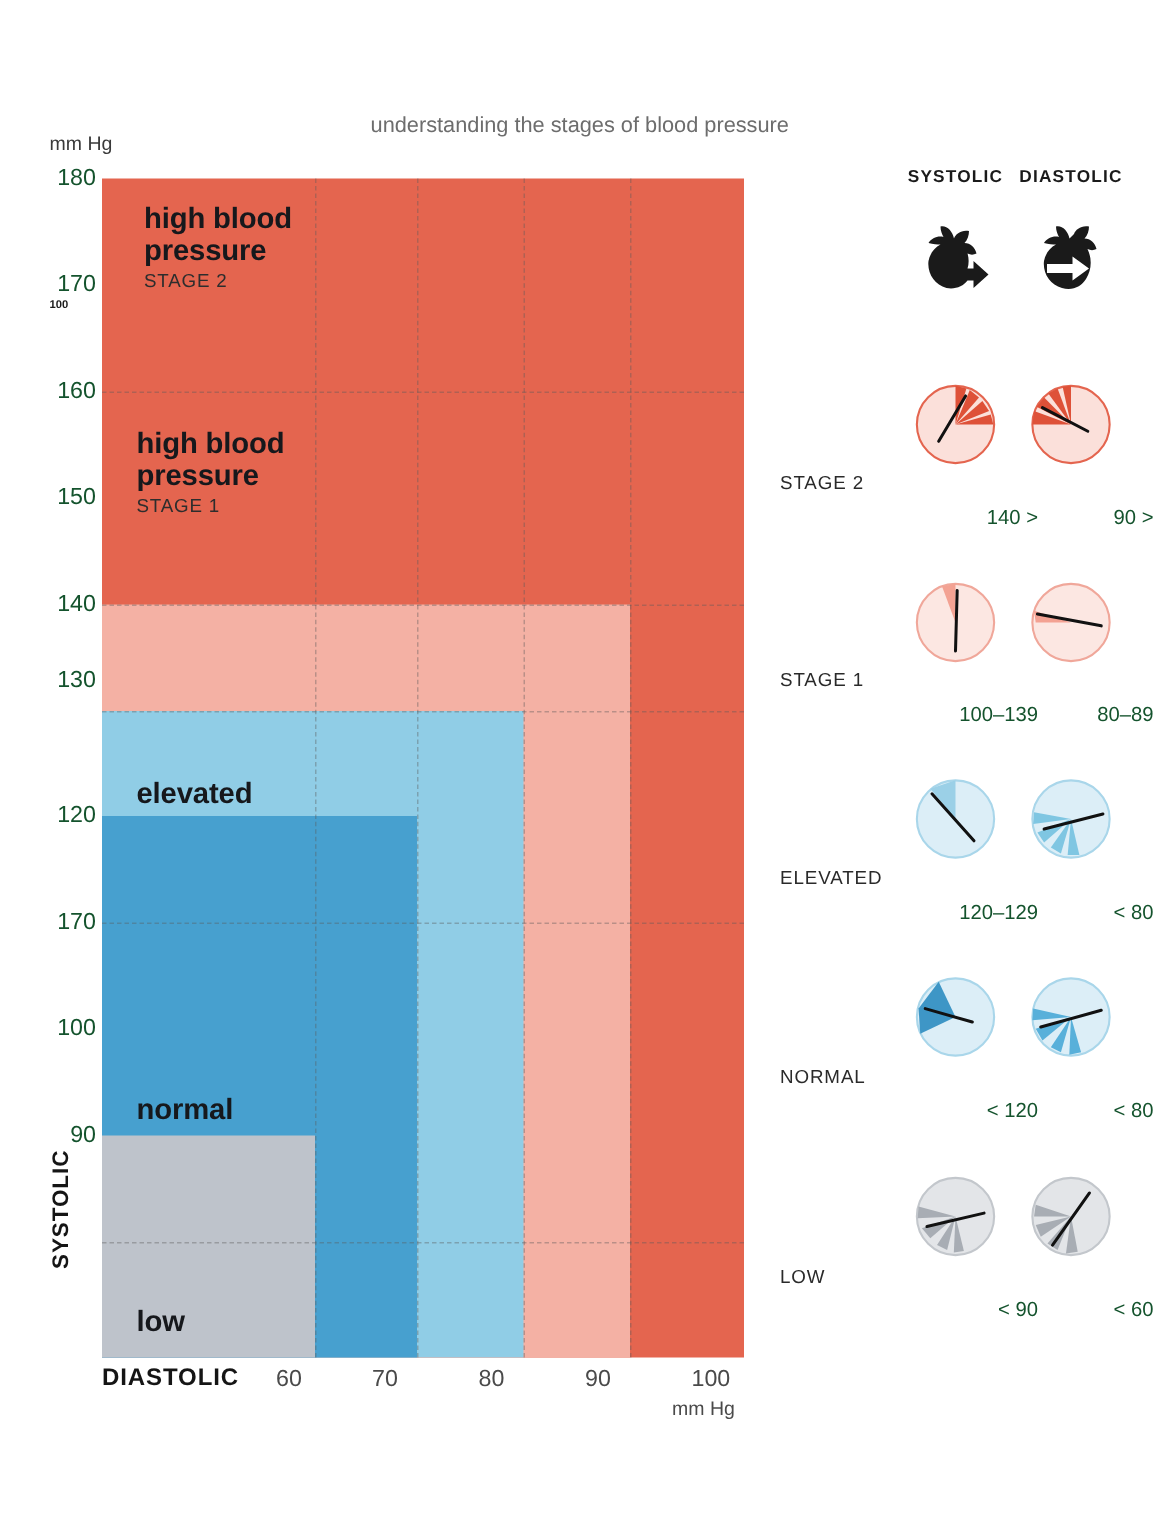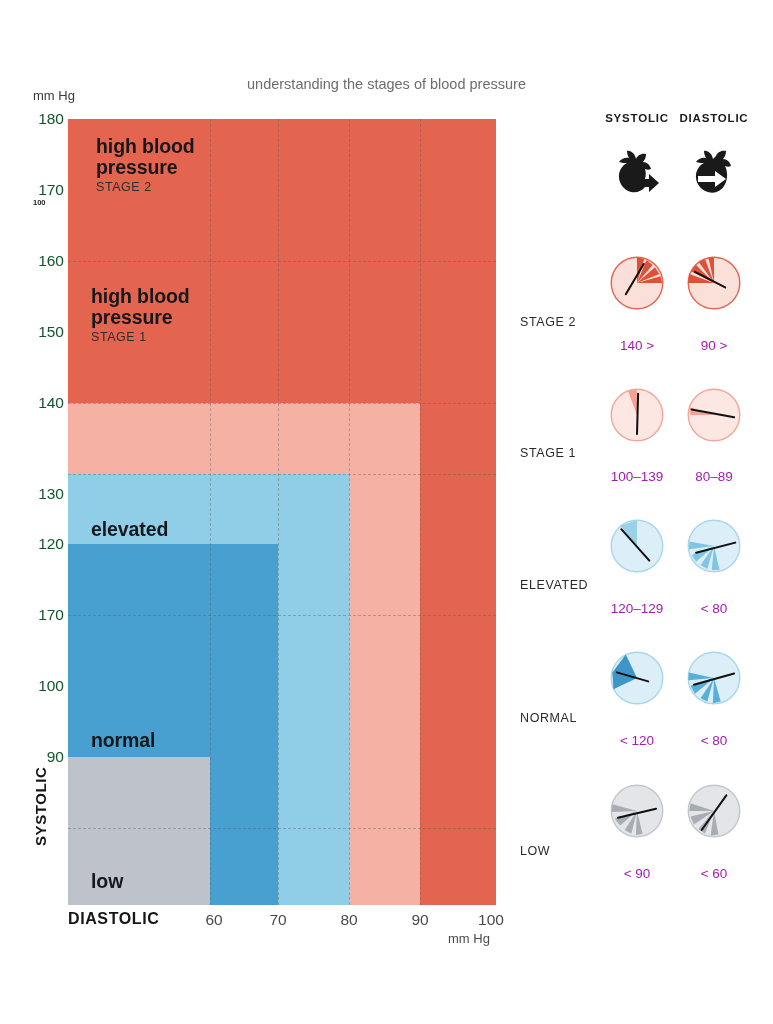--- a/index.html
+++ b/index.html
@@ -35,21 +35,21 @@
     position: absolute; right: 709px; width: 60px;
     text-align: right; font-size: 15.5px; color: #14532d;
     transform: translateY(-50%);
   }
   #ysub100 {
     position: absolute; left: 33px; top: 198px;
     font-size: 7.5px; font-weight: 700; color: #1d1d1d;
   }
   .xtick {
     position: absolute; top: 911px; width: 60px; margin-left: -30px;
-    text-align: center; font-size: 15.5px; color: #4a4a4a;
+    text-align: left; font-size: 15.5px; color: #4a4a4a;
   }
   #xaxis-name {
     position: absolute; left: 68px; top: 910px;
     font-size: 16px; font-weight: 700; letter-spacing: .6px; color: #151515;
   }
   #yaxis-name {
     position: absolute; left: 32px; top: 846px;
     font-size: 15px; font-weight: 700; letter-spacing: .6px; color: #151515;
     transform: rotate(-90deg); transform-origin: 0 0; white-space: nowrap;
   }
@@ -82,21 +82,21 @@
   }
   .heart-icon { position: absolute; width: 62px; height: 62px; margin-left: -31px; }
   .row-name {
     position: absolute; width: 130px; text-align: left;
     font-size: 12.5px; letter-spacing: .6px; color: #2a2a2a;
     transform: translateY(-50%);
   }
   .gauge { position: absolute; width: 56px; height: 56px; margin-left: -28px; }
   .gauge-val {
     position: absolute; width: 110px; margin-left: -55px;
-    text-align: center; font-size: 13.5px; color: #a21caf;
+    text-align: right; font-size: 13.5px; color: #14532d;
     transform: translateY(-50%);
   }
 
   
   #footer {
     position: absolute; left: 0; top: 975px; width: 773px;
     text-align: center; font-family: "Liberation Serif", serif;
     font-size: 16px; font-variant: small-caps; letter-spacing: .2px;
     color: #2a2a2a;
   }
@@ -110,21 +110,21 @@
 
   <div id="unit-top">mm Hg</div>
   <div id="unit-bottom">mm Hg</div>
   <div id="ysub100">100</div>
 
   <div class="ytick" style="top:119px">180</div>
   <div class="ytick" style="top:190px">170</div>
   <div class="ytick" style="top:261px">160</div>
   <div class="ytick" style="top:332px">150</div>
   <div class="ytick" style="top:403px">140</div>
-  <div class="ytick" style="top:494px">130</div>
+  <div class="ytick" style="top:454px">130</div>
   <div class="ytick" style="top:544px">120</div>
   <div class="ytick" style="top:615px">170</div>
   <div class="ytick" style="top:686px">100</div>
   <div class="ytick" style="top:757px">90</div>
 
   <div id="yaxis-name">SYSTOLIC</div>
   <div id="xaxis-name">DIASTOLIC</div>
 
   <div class="xtick" style="left:214px">60</div>
   <div class="xtick" style="left:278px">70</div>

